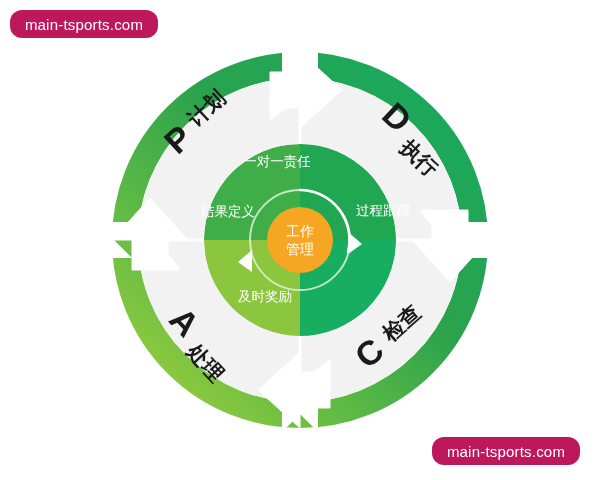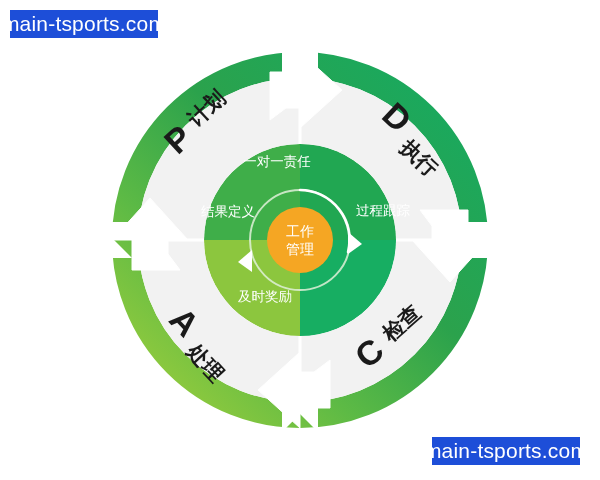--- a/index.html
+++ b/index.html
@@ -18,30 +18,31 @@
   #stage {
     position: absolute;
     inset: 0;
     width: 600px;
     height: 480px;
     background: #ffffff;
   }
 
   .watermark {
     position: absolute;
-    background: #1d4ed8;
+    background: #be185d;
     color: #ffffff;
     font-family: "Liberation Sans", "DejaVu Sans", sans-serif;
-    font-size: 21px;
+    font-size: 15px;
     letter-spacing: 0.2px;
     display: flex;
     align-items: center;
     justify-content: center;
     white-space: nowrap;
     user-select: none;
+    border-radius: 12px;
   }
   #wm-top {
     left: 10px;
     top: 10px;
     width: 148px;
     height: 28px;
   }
   #wm-bottom {
     left: 432px;
     top: 437px;

